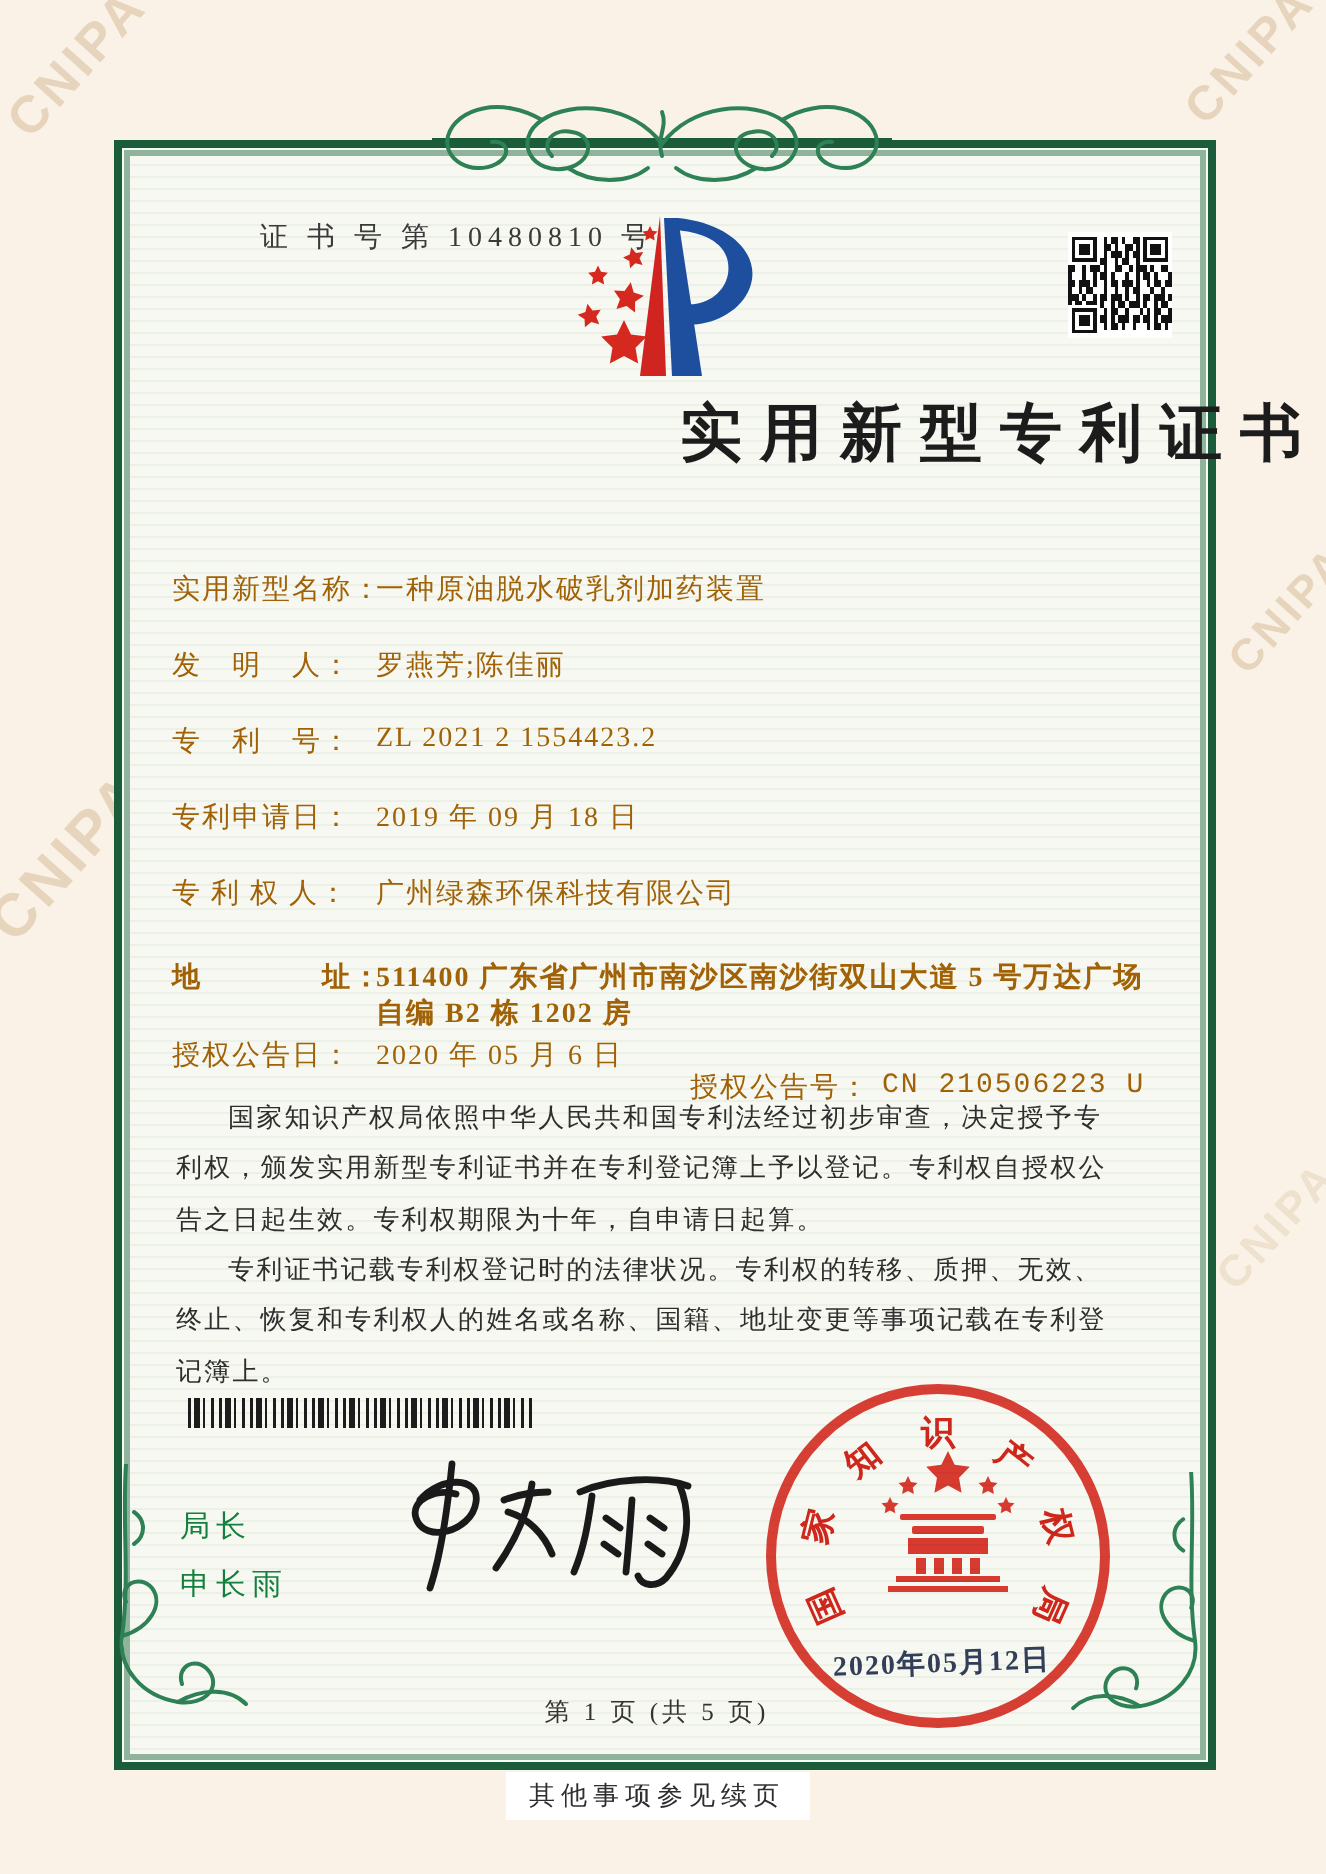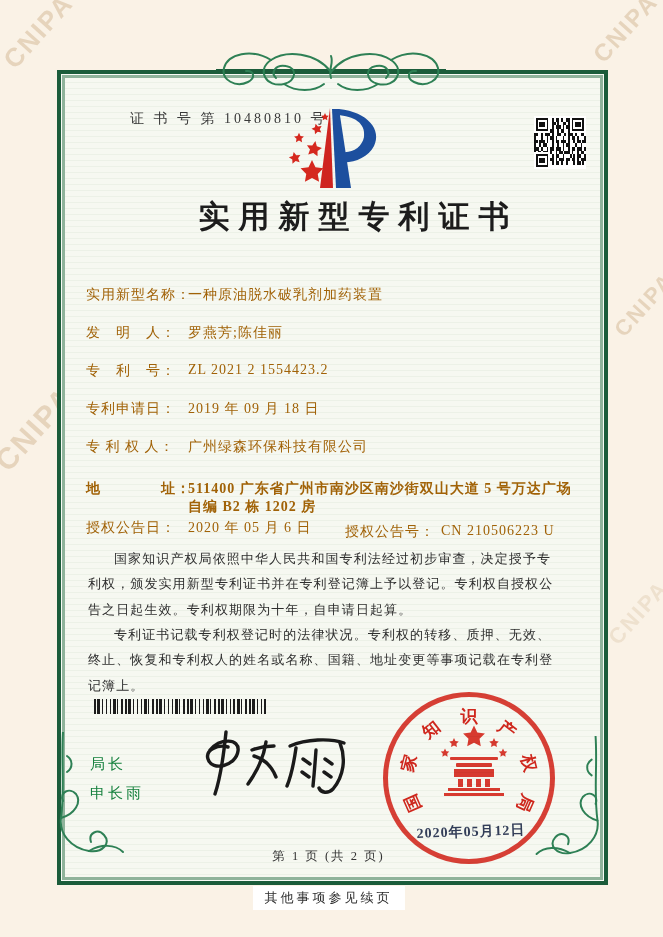--- a/index.html
+++ b/index.html
@@ -18,28 +18,28 @@
          background:
            repeating-linear-gradient(0deg,#ecf1e7 0px,#ecf1e7 1px,#f6f8f1 1px,#f6f8f1 6px);}
 
   .orn{position:absolute;pointer-events:none;}
 
   .cert-no{position:absolute;left:86px;top:110px;font-size:14px;letter-spacing:3px;color:#3a3a3a;margin-left:44px;}
 
   .logo{position:absolute;left:262px;top:104px;}
   .qr{position:absolute;left:534px;top:116px;width:52px;height:53px;background:#fff;}
 
-  .title{position:absolute;left:57px;top:196px;width:603px;text-align:center;
+  .title{position:absolute;left:57px;top:196px;width:603px;text-align:right;
          font-size:31px;font-weight:700;letter-spacing:9px;color:#1c1c1c;}
 
   .row{position:absolute;left:86px;width:486px;font-size:14px;color:#a16207;letter-spacing:1px;white-space:nowrap;}
   .lbl{display:inline-block;width:102px;vertical-align:top;}
   .val{letter-spacing:1px;}
   .addr2{margin-left:102px;letter-spacing:1px;}
-  .pair2{position:absolute;left:259px;top:4px;}
+  .pair2{position:absolute;left:259px;top:16px;font-family:Liberation Mono, monospace;}
   .pair2 .lbl{width:auto;margin-right:6px;}
 
   .bodytext{position:absolute;left:88px;top:546px;width:474px;font-size:13px;
             line-height:1.95;letter-spacing:1.1px;color:#2e2e2e;}
   .bodytext p{margin:0;text-indent:2em;}
 
   .barcode{position:absolute;left:94px;top:699px;width:172px;height:15px;
            background:repeating-linear-gradient(90deg,
              #1c1c1c 0 1.5px,transparent 1.5px 3px,
              #1c1c1c 3px 6px,transparent 6px 7.5px,
@@ -239,16 +239,16 @@
           <rect x="35" y="58" width="5" height="8"></rect>
           <rect x="44" y="58" width="5" height="8"></rect>
           <rect x="53" y="58" width="5" height="8"></rect>
         <rect x="16" y="67" width="52" height="3"></rect>
         <rect x="12" y="72" width="60" height="3"></rect>
       </g>
     </svg>
     <div class="seal-date">2020年05月12日</div>
   </div>
 
-  <div class="pagenum">第 1 页 (共 2 页)</div>
+  <div class="pagenum">第 1 页 (共 5 页)</div>
   <div class="contnote">其他事项参见续页</div>
 
 </div>
 
 </body></html>

